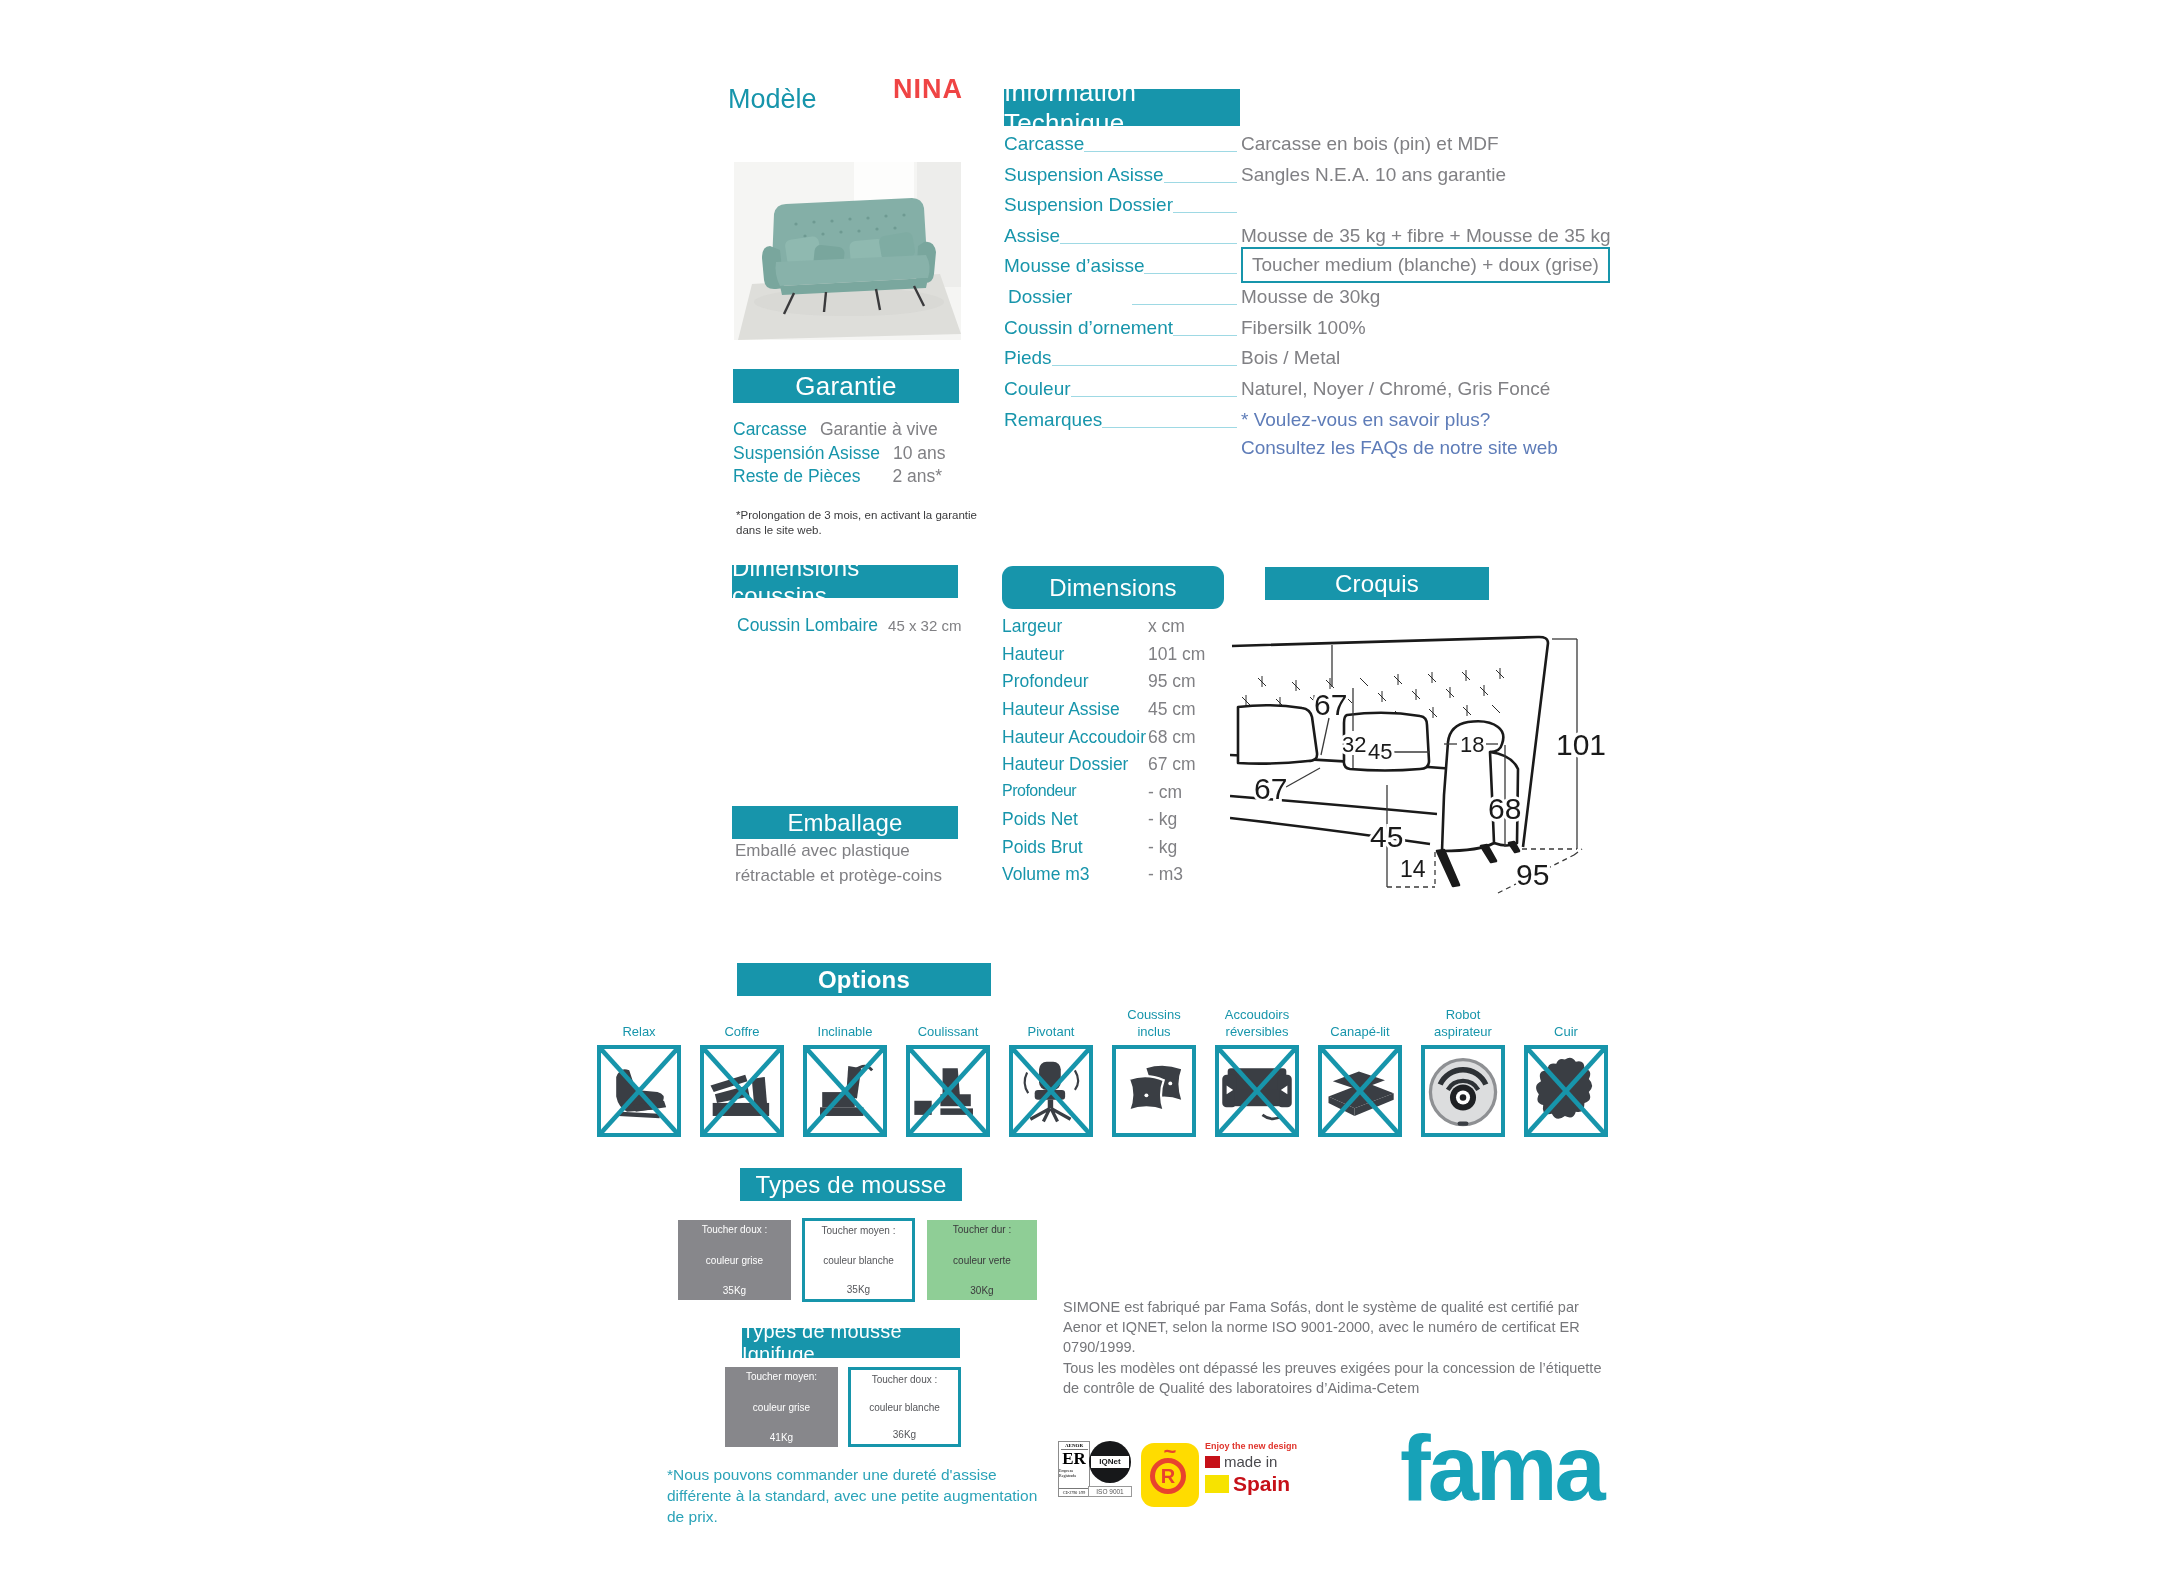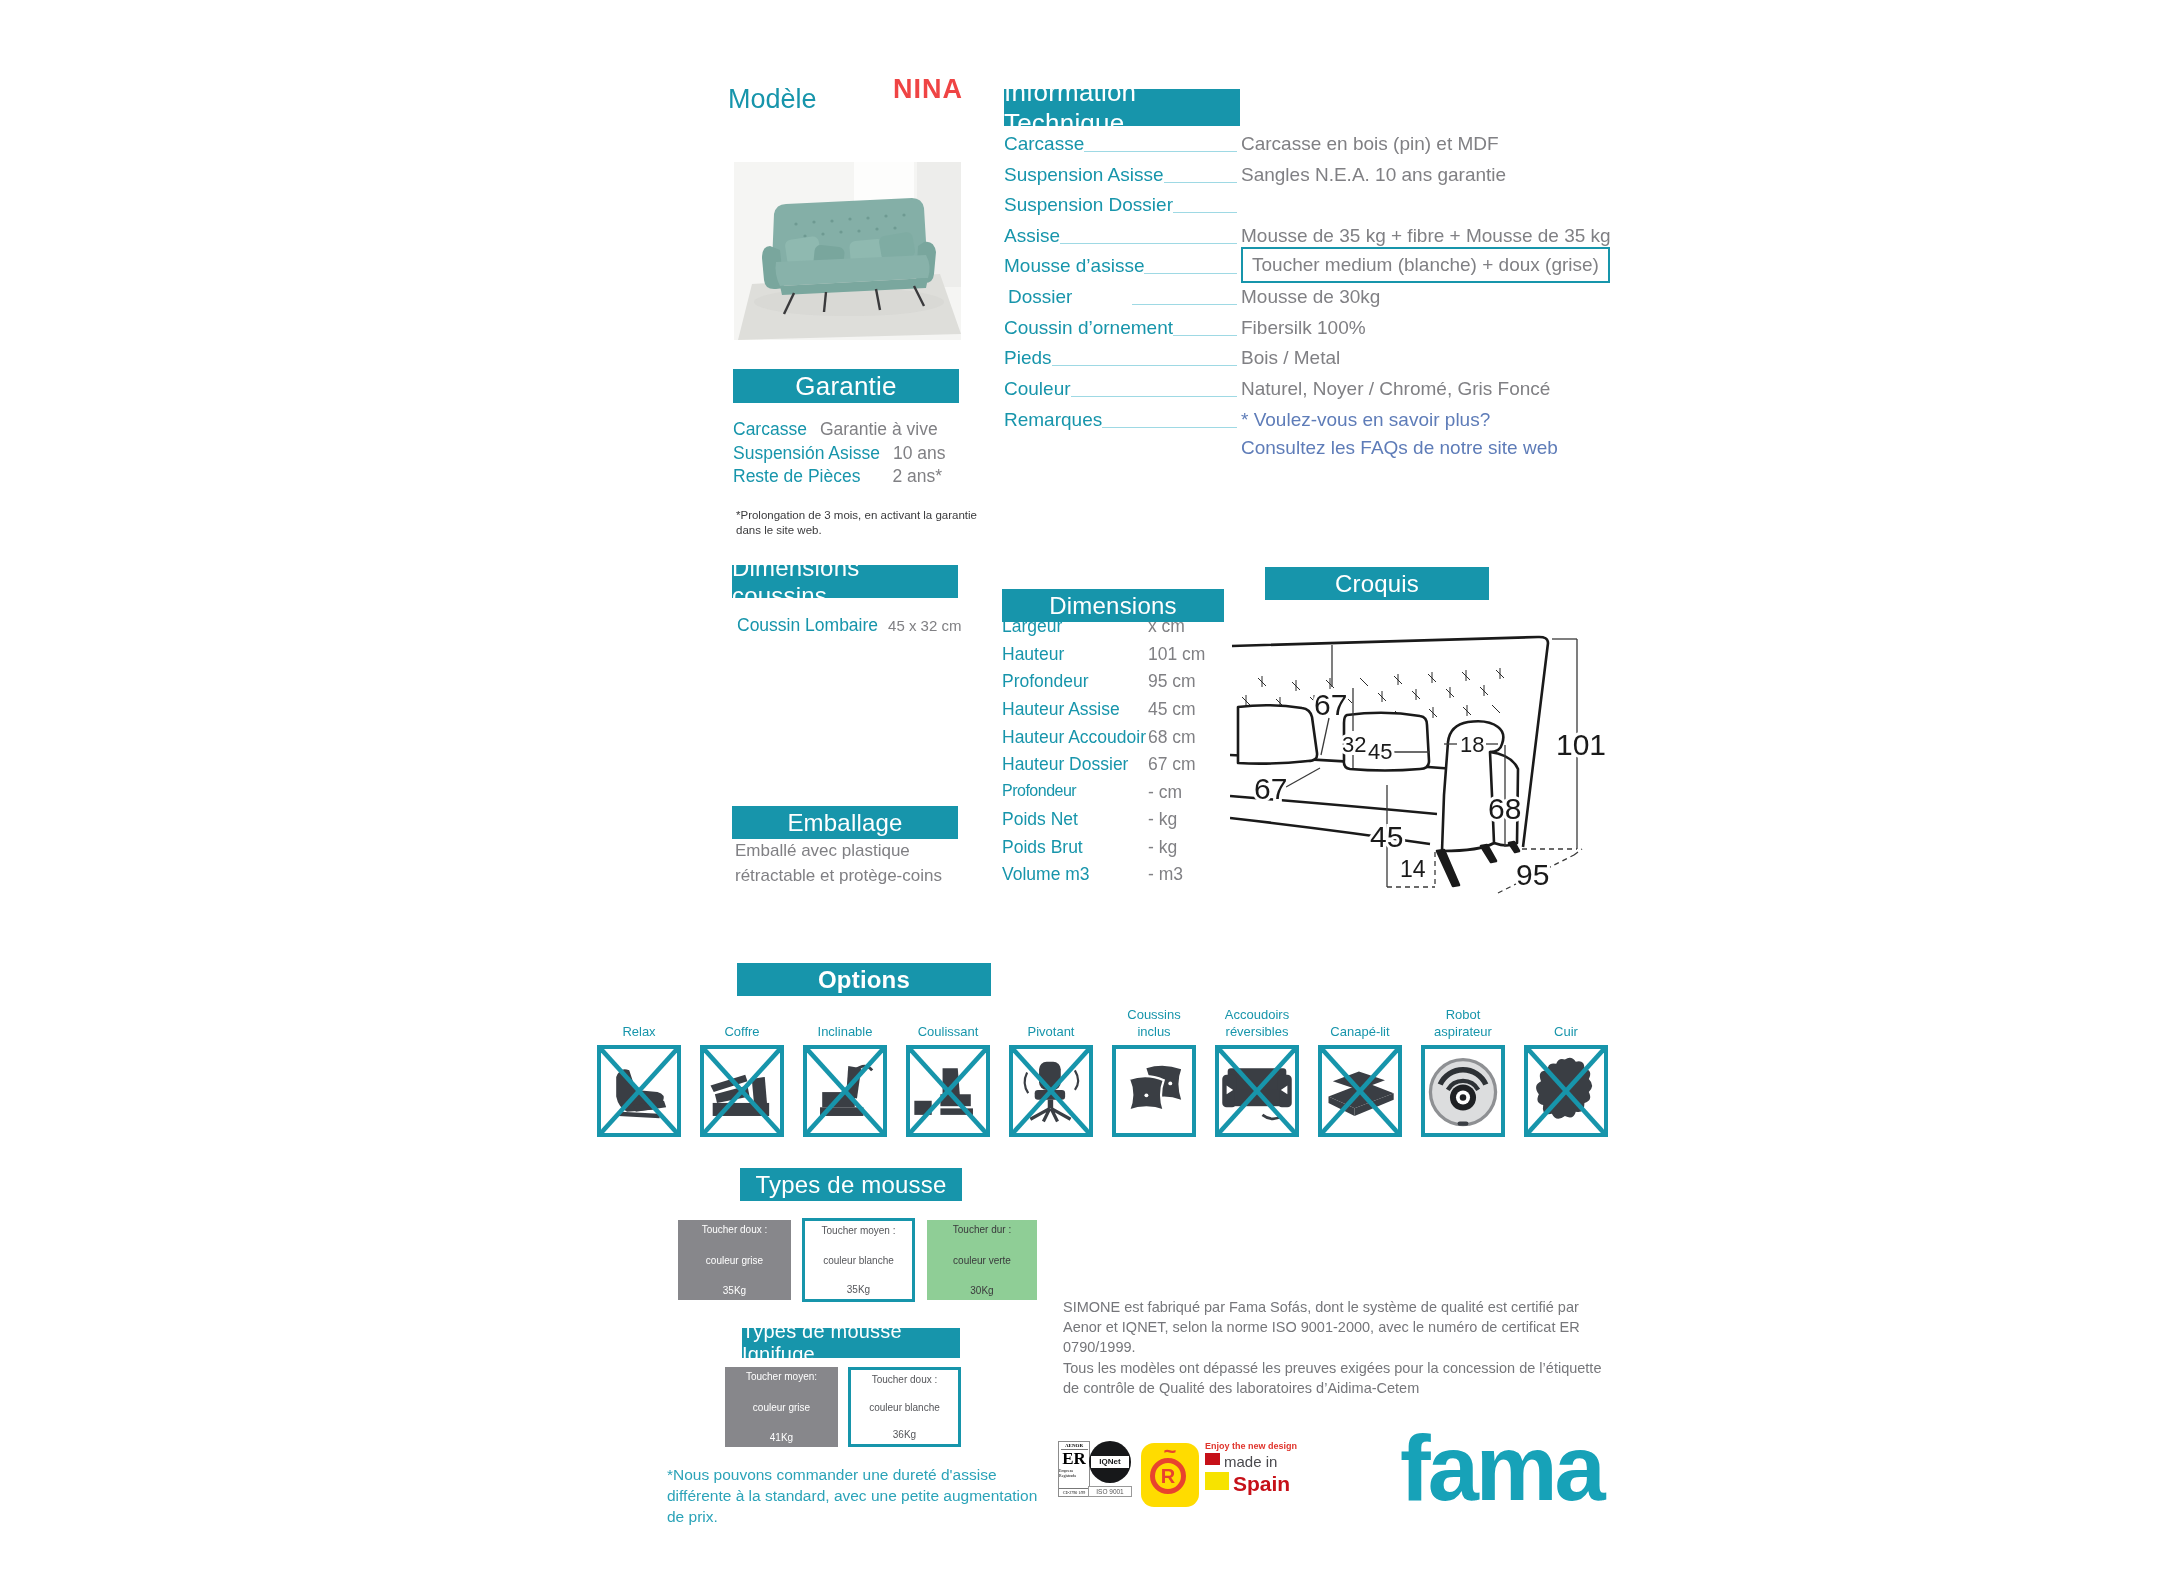--- a/index.html
+++ b/index.html
@@ -55,21 +55,21 @@
   
   .enye{width:58px;height:64px;background:#FFDC00;border-radius:13px;position:relative;}
   .enye .ring{position:absolute;left:9px;top:15px;width:36px;height:36px;border:5px solid #E8432E;
               border-radius:50%;box-sizing:border-box;display:flex;align-items:center;justify-content:center;
               color:#E8432E;font-weight:bold;font-size:20px;}
   .enye .tilde{position:absolute;left:0;right:0;top:-4px;text-align:center;color:#E8432E;
                font-weight:bold;font-size:22px;}
   
   .mis{width:96px;}
   .mis .tag{color:#E0342C;font-size:9px;font-weight:bold;white-space:nowrap;}
-  .mis .row{display:flex;align-items:flex-start;margin-top:2px;}
+  .mis .row{display:flex;align-items:center;margin-top:2px;}
   .mis .blkr{width:15px;height:12px;background:#C61018;}
   .mis .blky{width:24px;height:18px;background:#F7E300;}
   .mis .madein{font-size:15px;color:#4A4A4E;margin-left:4px;}
   .mis .spain{font-size:21px;color:#C61018;font-weight:bold;margin-left:4px;}
   .fama{font-size:92px;font-weight:bold;color:#17A2B8;letter-spacing:-3px;}
   .note-sm{font-size:11.5px;line-height:15px;color:#3A3A3C;}
 </style>
 </head>
 <body>
 
@@ -207,21 +207,21 @@
 
 <div class="abs hdr" style="left:732px;top:565px;width:226px;height:33px;">Dimensions coussins</div>
 <div class="abs grow" style="left:737px;top:615px;">
   <span class="teal" style="font-size:17.5px;">Coussin Lombaire</span>
   <span class="gray" style="font-size:15px;margin-left:10px;margin-top:2px;">45 x 32 cm</span>
 </div>
 
 <div class="abs hdr" style="left:732px;top:788px;width:226px;height:33px;margin-top:18px;">Emballage</div>
 <div class="abs gray" style="left:735px;top:838px;width:245px;font-size:17px;line-height:25px;">Emballé avec plastique rétractable et protège-coins</div>
 
-<div class="abs hdr" style="left:1002px;top:589px;width:222px;height:33px;">Dimensions</div>
+<div class="abs hdr" style="left:1002px;top:566px;width:222px;height:43px;border-radius:11px;">Dimensions</div>
 <div class="abs drow" style="left:1002px;top:616px;">
     <span class="teal dlbl">Largeur</span>
     <span class="gray">x cm</span>
   </div>
 <div class="abs drow" style="left:1002px;top:644px;">
     <span class="teal dlbl">Hauteur</span>
     <span class="gray">101 cm</span>
   </div>
 <div class="abs drow" style="left:1002px;top:671px;">
     <span class="teal dlbl">Profondeur</span>

